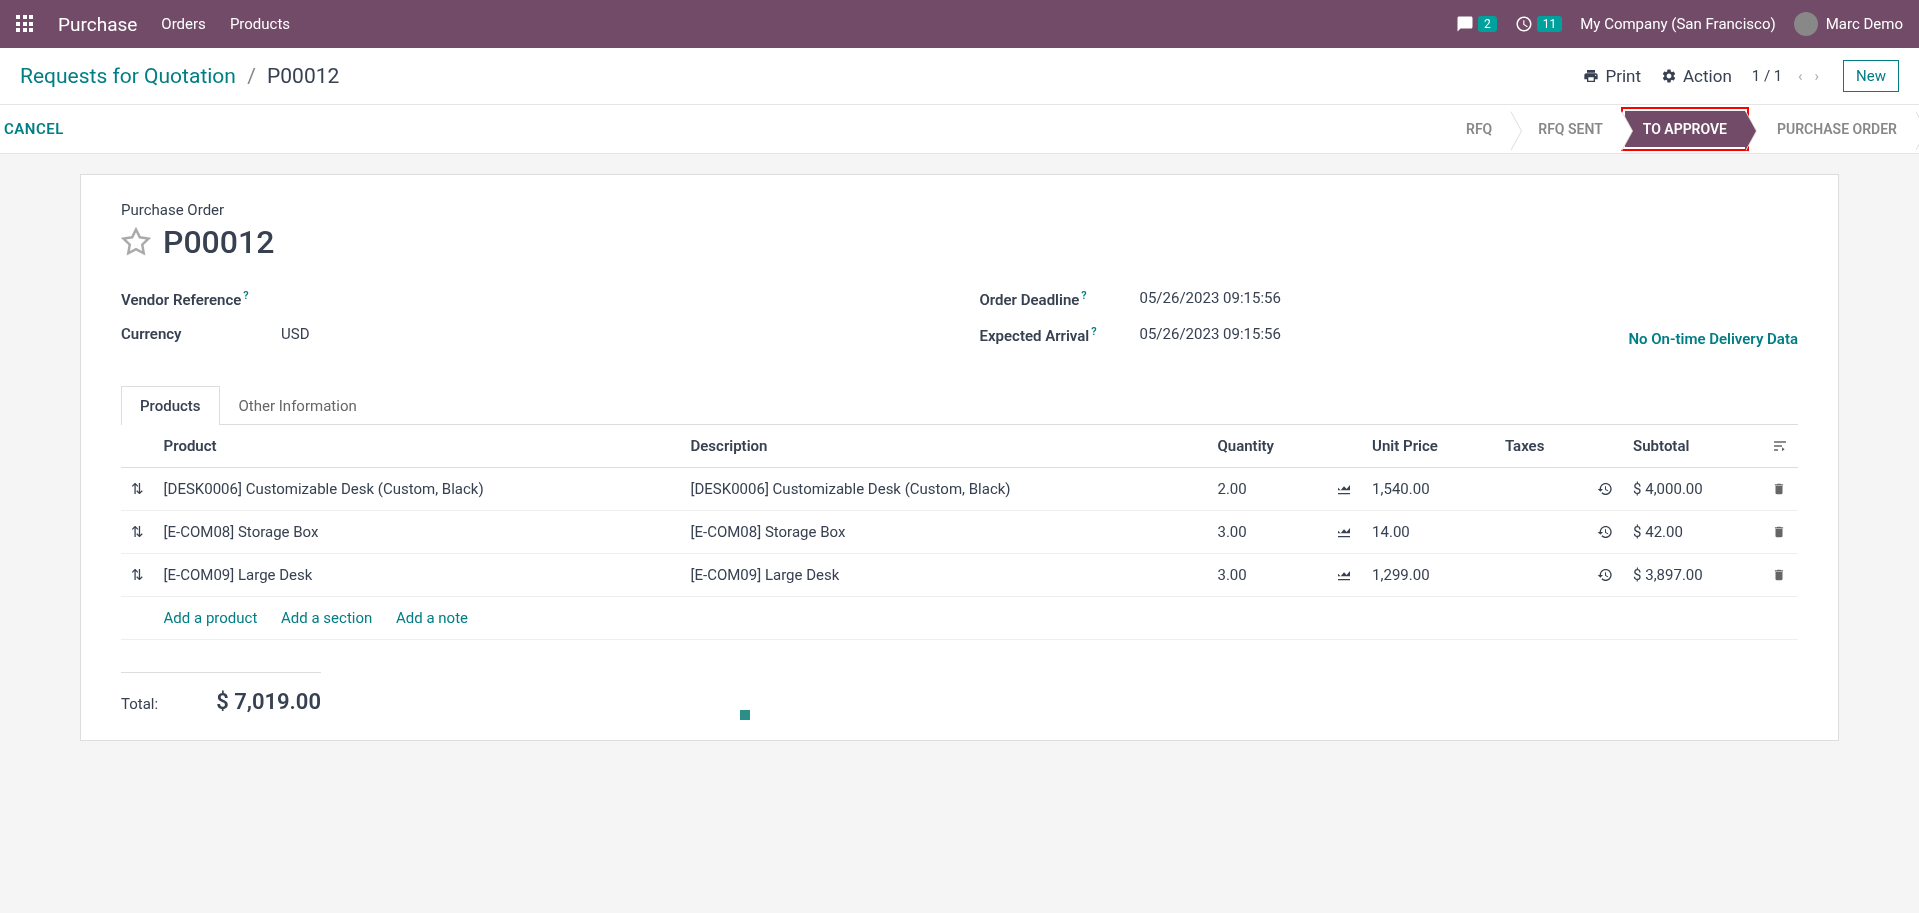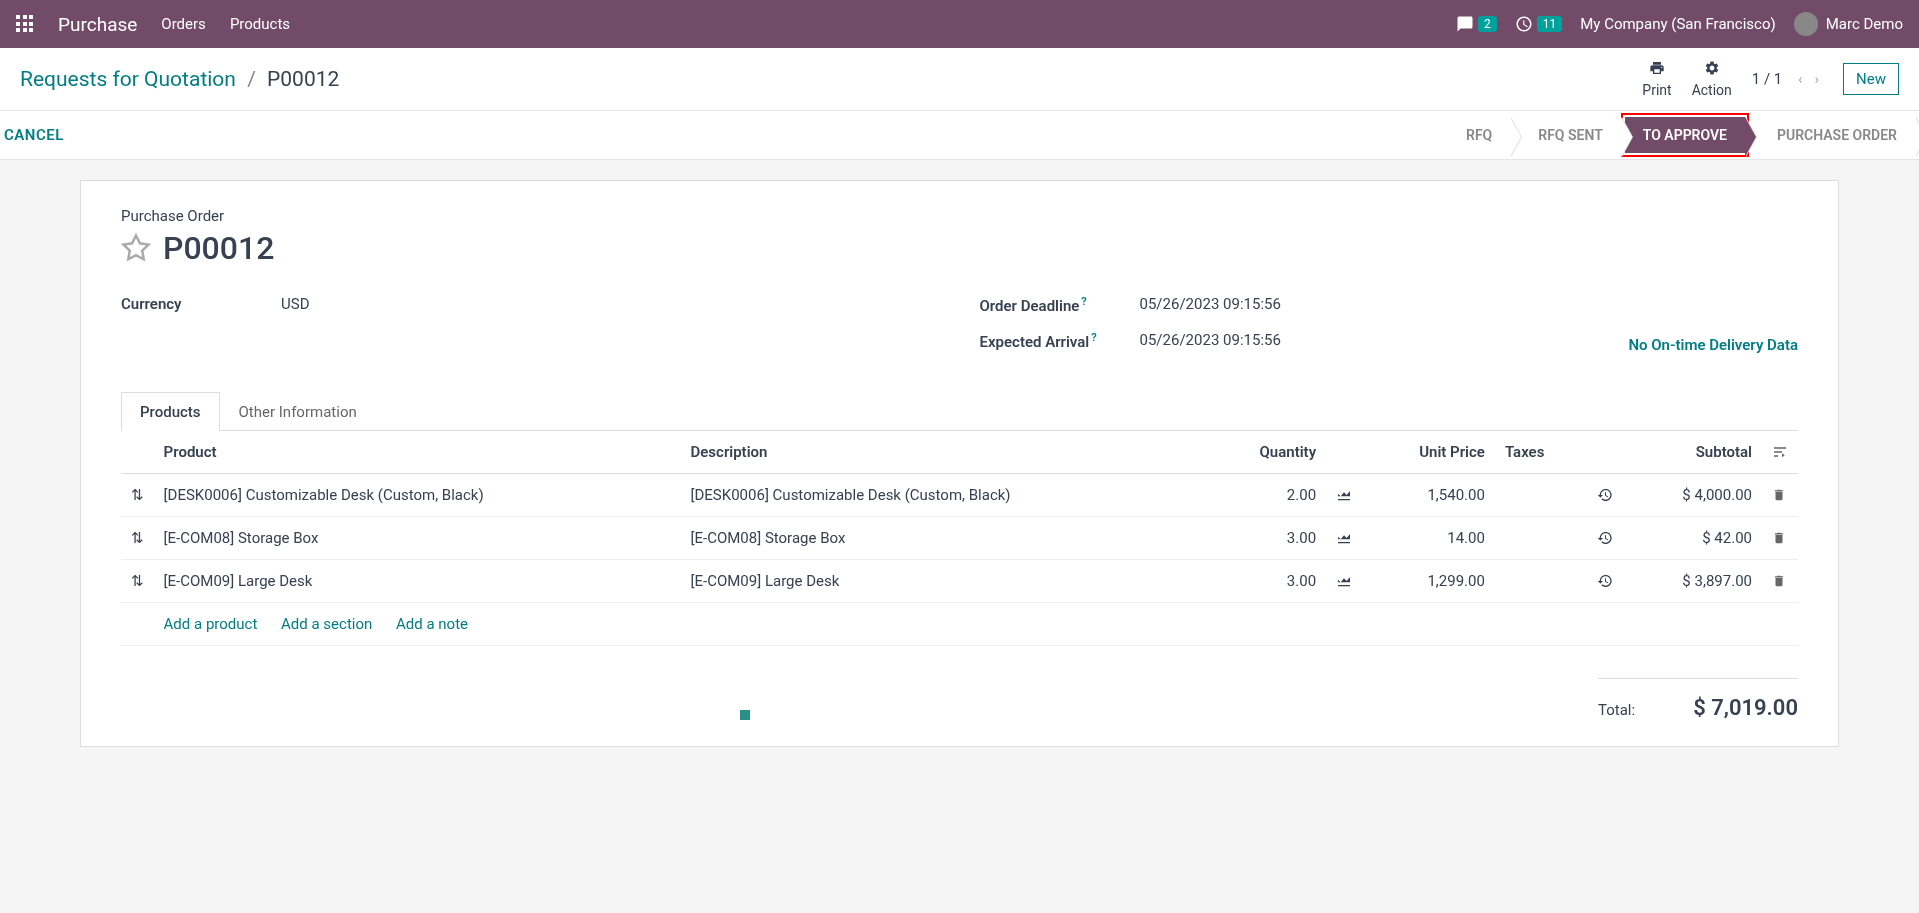--- a/index.html
+++ b/index.html
@@ -19,21 +19,21 @@
 .user-section { display: flex; align-items: center; gap: 8px; cursor: pointer; }
 .avatar { width: 24px; height: 24px; border-radius: 50%; background: #888; display: inline-block; }
 .username { font-size: 15px; }
 
 
 .controlbar { background: #fff; padding: 12px 20px; display: flex; justify-content: space-between; align-items: center; border-bottom: 1px solid #e5e5e5; }
 .breadcrumb { font-size: 21px; color: #017e84; }
 .breadcrumb .sep { color: #888; margin: 0 6px; }
 .breadcrumb .current { color: #374151; }
 .control-actions { display: flex; align-items: center; gap: 20px; }
-.control-btn { display: flex; align-items: center; gap: 6px; cursor: pointer; font-size: 14px; color: #374151; flex-direction: column; }
+.control-btn { display: flex; align-items: center; gap: 6px; cursor: pointer; font-size: 17px; color: #374151; }
 .pager { font-size: 15px; color: #374151; }
 .pager-arrows { display: inline-flex; gap: 4px; margin-left: 8px; }
 .pager-arrow { color: #aaa; cursor: pointer; padding: 4px; }
 .new-btn { border: 1px solid #017e84; color: #017e84; padding: 6px 12px; font-size: 15px; cursor: pointer; background: #fff; }
 
 
 .statusbar { background: #fff; display: flex; justify-content: space-between; align-items: center; padding: 0 4px; height: 49px; border-bottom: 1px solid #e5e5e5; }
 .cancel-btn { color: #017e84; font-weight: 600; font-size: 15px; cursor: pointer; letter-spacing: 0.5px; }
 .status-steps { display: flex; align-items: center; }
 .step { position: relative; padding: 10px 18px 10px 28px; font-size: 14px; font-weight: 600; color: #888; cursor: pointer; background: #fff; }
@@ -63,29 +63,29 @@
 .delivery-link { color: #017e84; font-weight: 600; font-size: 15px; cursor: pointer; }
 
 
 .tabs { display: flex; border-bottom: 1px solid #ddd; }
 .tab { padding: 10px 18px; font-size: 15px; color: #666; cursor: pointer; border: 1px solid transparent; border-bottom: none; position: relative; top: 1px; }
 .tab.active { background: #fff; border-color: #ddd; color: #374151; font-weight: 500; }
 
 
 .products-table { width: 100%; border-collapse: collapse; margin-top: 0; }
 .products-table th { text-align: left; padding: 12px 10px; font-size: 15px; font-weight: 600; border-bottom: 1px solid #ddd; color: #374151; }
-.products-table th.right, .products-table td.right { text-align: right; }
+.products-table th.right, .products-table td.right { text-align: left; }
 .products-table td { padding: 12px 10px; font-size: 15px; border-bottom: 1px solid #eee; color: #374151; }
 .drag-handle { color: #aaa; cursor: grab; width: 20px; }
 .col-actions { width: 30px; text-align: center; }
 .icon-cell { color: #666; cursor: pointer; }
 .add-links { padding: 12px 10px; }
 .add-link { color: #017e84; font-size: 15px; cursor: pointer; margin-right: 20px; }
 
-.total-row { display: flex; justify-content: flex-end; margin-top: 16px; padding-top: 16px; }
+.total-row { display: flex; margin-top: 16px; padding-top: 16px; }
 .total-inner { display: flex; gap: 28px; align-items: baseline; border-top: 1px solid #ddd; padding-top: 16px; width: 200px; justify-content: space-between; }
 .total-label { font-size: 15px; }
 .total-value { font-size: 22px; font-weight: 600; }
 
 .center-dot { position: fixed; left: 740px; top: 710px; width: 10px; height: 10px; background: #2a8f87; }
 
 svg { display: block; }
 </style>
 </head>
 <body>
@@ -175,20 +175,24 @@
     <div class="po-label">Purchase Order</div>
     <div class="po-title-row">
       <svg class="star-icon" viewBox="0 0 24 24" fill="none" stroke="#aaa" stroke-width="2">
           <polygon points="12 2 15.09 8.26 22 9.27 17 14.14 18.18 21.02 12 17.77 5.82 21.02 7 14.14 2 9.27 8.91 8.26 12 2"></polygon>
         </svg>
       <div class="po-number">P00012</div>
     </div>
 
     <div class="fields-grid">
       <div class="fields-col">
+        <div class="field-row">
+          <div class="field-label"><span>Vendor Reference</span><span class="help">?</span></div>
+          <div class="field-value"></div>
+        </div>
         <div class="field-row">
           <div class="field-label">Currency</div>
           <div class="field-value">USD</div>
         </div>
       </div>
       <div class="fields-col right">
         <div class="subcol">
           <div class="field-row">
             <div class="field-label"><span>Order Deadline</span><span class="help">?</span></div>
             <div class="field-value">05/26/2023 09:15:56</div>

